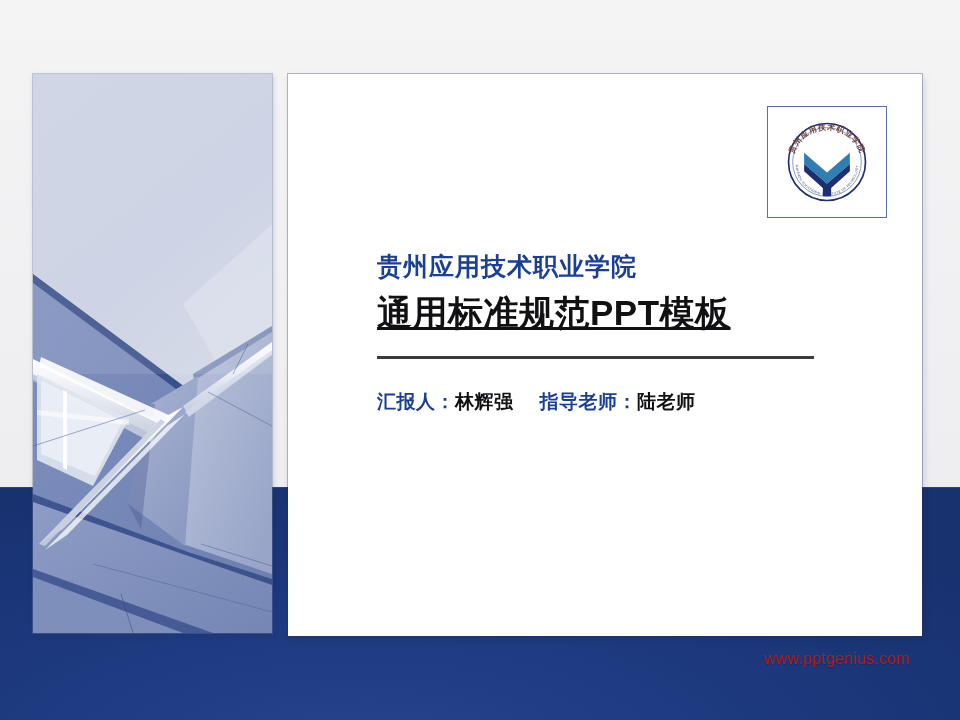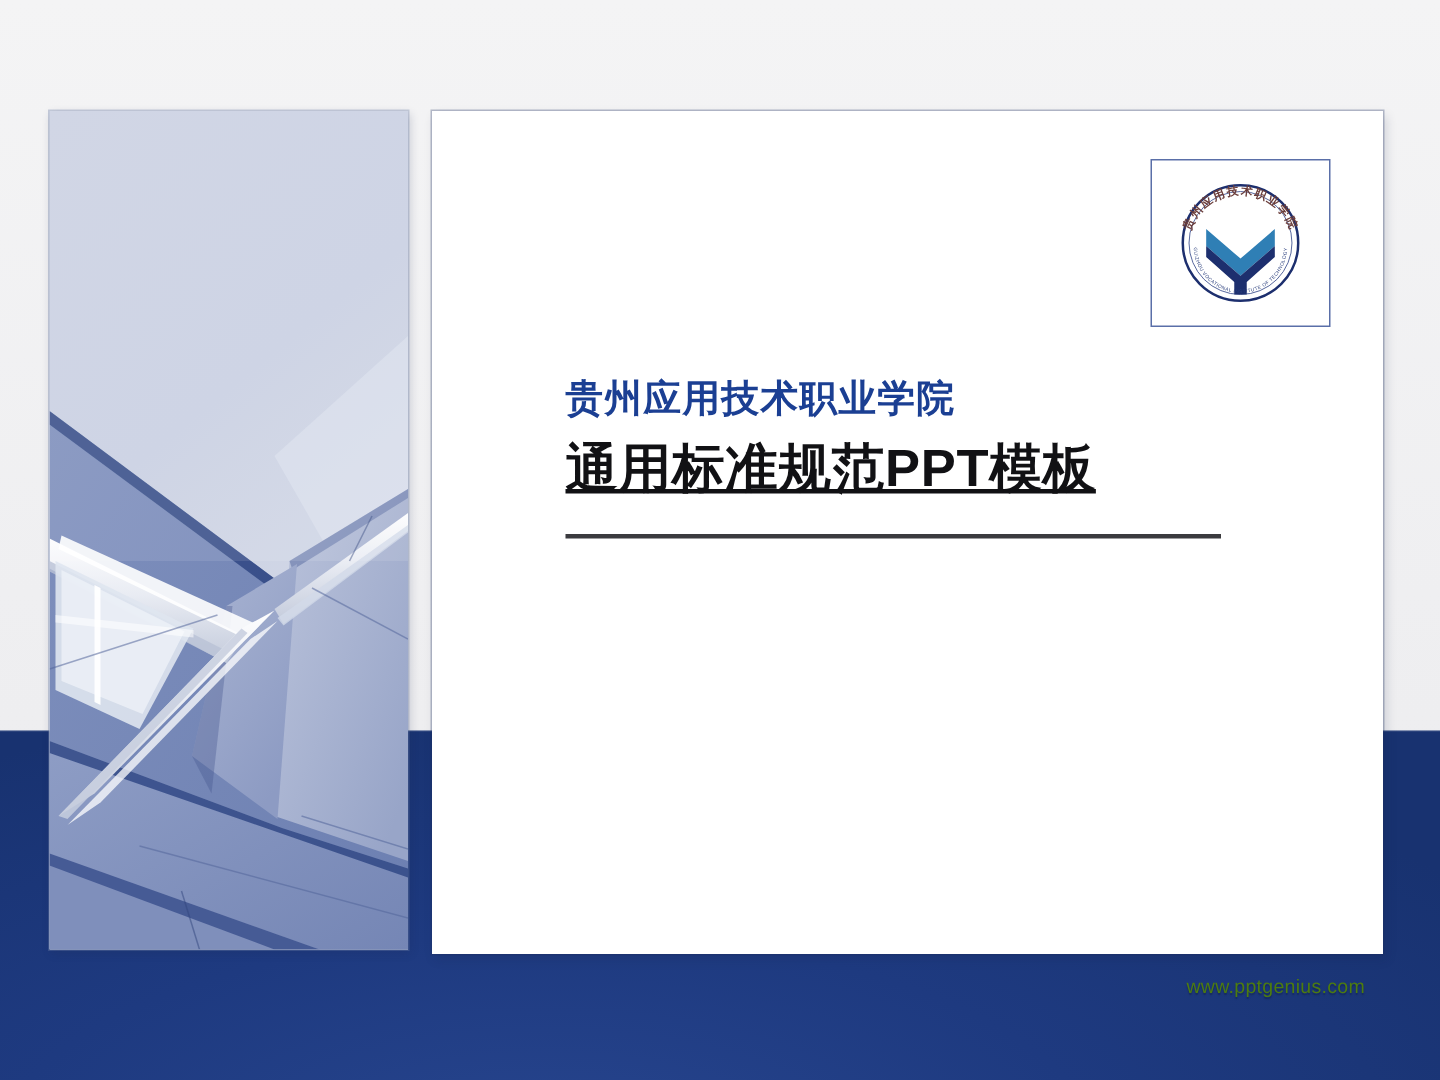--- a/index.html
+++ b/index.html
@@ -45,23 +45,23 @@
     left: 0; top: 0; right: 0;
     height: 1px;
     background: rgba(255,255,255,0.08);
   }
 
   
   #site-url {
     position: absolute;
     right: 50px;
     top: 650px;
-    font-size: 13px;
+    font-size: 16px;
     letter-spacing: 0.2px;
-    color: #4d7c0f;
+    color: #b91c1c;
     text-shadow: 0 1px 1px rgba(0,0,0,0.25);
     white-space: nowrap;
   }
 
   
   #slide-card {
     position: absolute;
     left: 288px;
     top: 74px;
     width: 634px;
@@ -264,19 +264,22 @@
     </div>
 
     <div id="text-block" style="position:absolute; left:89px; top:178px; width:470px;">
 
       <div id="school-name">贵州应用技术职业学院</div>
 
       <div id="main-title">通用标准规范PPT模板</div>
 
       <div id="title-divider"></div>
 
+      <div id="presenter-row">
+        <span class="label-blue">汇报人：</span><span class="value-dark">林辉强</span><span class="gap-spacer"></span><span class="label-blue">指导老师：</span><span class="value-dark">陆老师</span>
+      </div>
     </div>
 
   </div>
 
   <div id="site-url">www.pptgenius.com</div>
 
 </div>
 
 </body></html>

